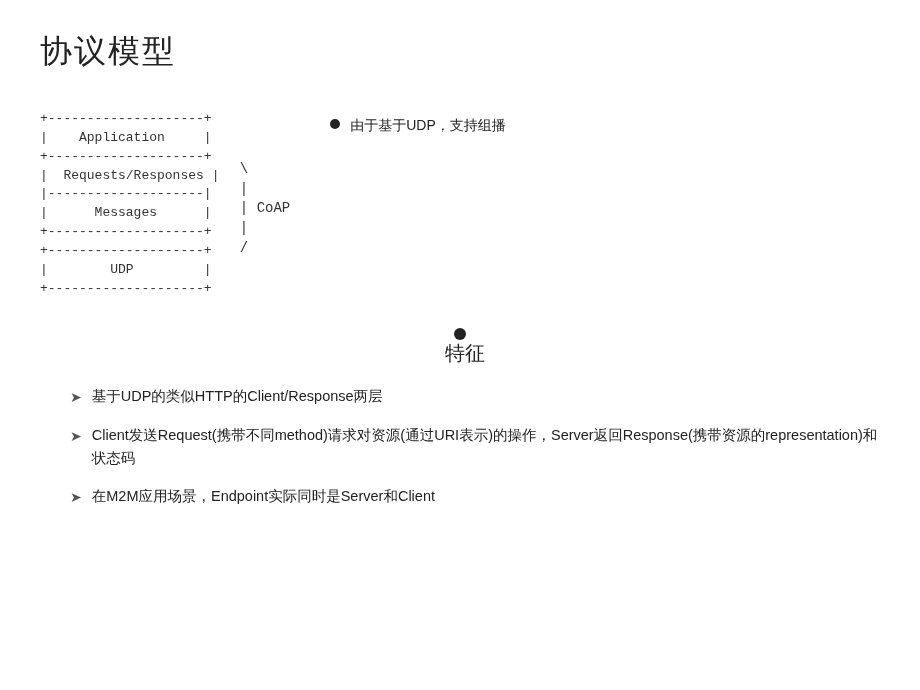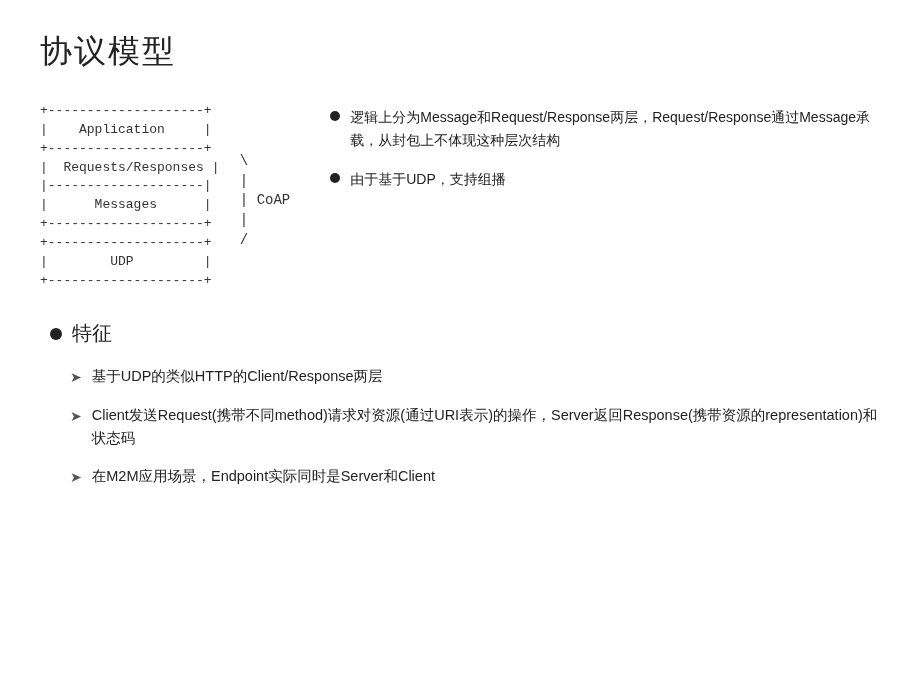--- a/index.html
+++ b/index.html
@@ -14,21 +14,21 @@
       background: #ffffff;
       font-family: "SimSun", "Microsoft YaHei", "STSong", sans-serif;
       overflow: hidden;
       padding: 30px 40px;
     }
 
     .page-title {
       font-size: 32px;
       font-weight: normal;
       color: #222;
-      margin-bottom: 28px;
+      margin-bottom: 36px;
       letter-spacing: 2px;
     }
 
     .top-section {
       display: flex;
       flex-direction: row;
       gap: 40px;
       margin-bottom: 30px;
     }
 
@@ -97,20 +97,21 @@
       padding-left: 10px;
     }
 
     .features-title {
       display: flex;
       align-items: center;
       font-size: 20px;
       color: #222;
       margin-bottom: 18px;
       font-weight: normal;
+      flex-direction: column;
     }
 
     .features-dot {
       width: 12px;
       height: 12px;
       background: #222;
       border-radius: 50%;
       flex-shrink: 0;
       margin-right: 10px;
     }
@@ -163,24 +164,20 @@
  |
  | CoAP
  |
  /</div>
     </div>
   </div>
 
   <div class="bullet-list">
     <div class="bullet-item">
       <div class="bullet-dot"></div>
-      <div class="bullet-text">逻辑上分为Message和Request/Response两层，Request/Response通过Message承载，从封包上不体现这种层次结构</div>
-    </div>
-    <div class="bullet-item">
-      <div class="bullet-dot"></div>
       <div class="bullet-text">由于基于UDP，支持组播</div>
     </div>
   </div>
 
 </div>
 
 <div class="features-section">
   <div class="features-title">
     <div class="features-dot"></div>
     <span>特征</span>

